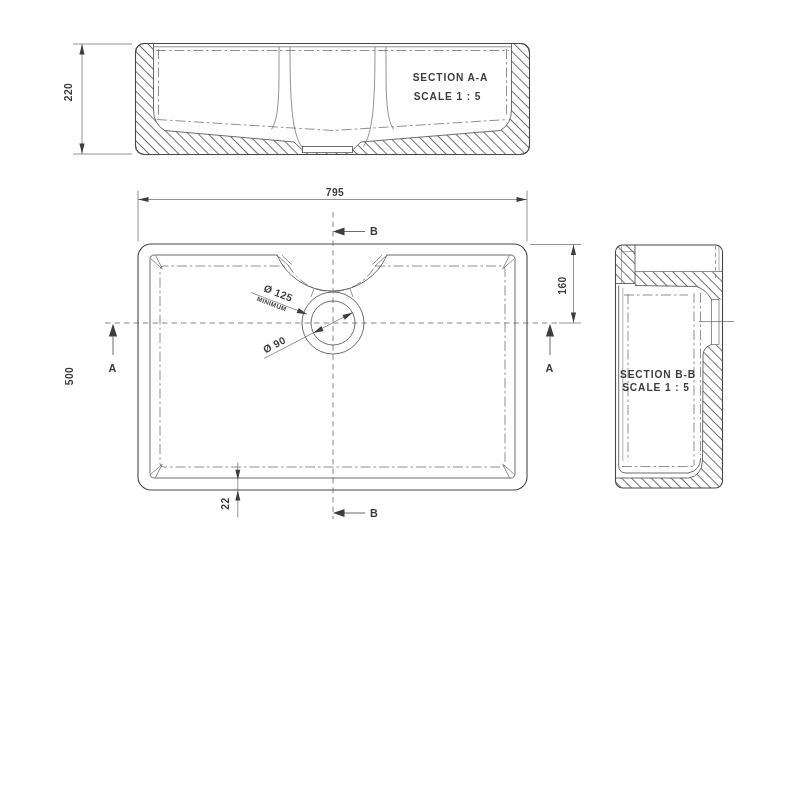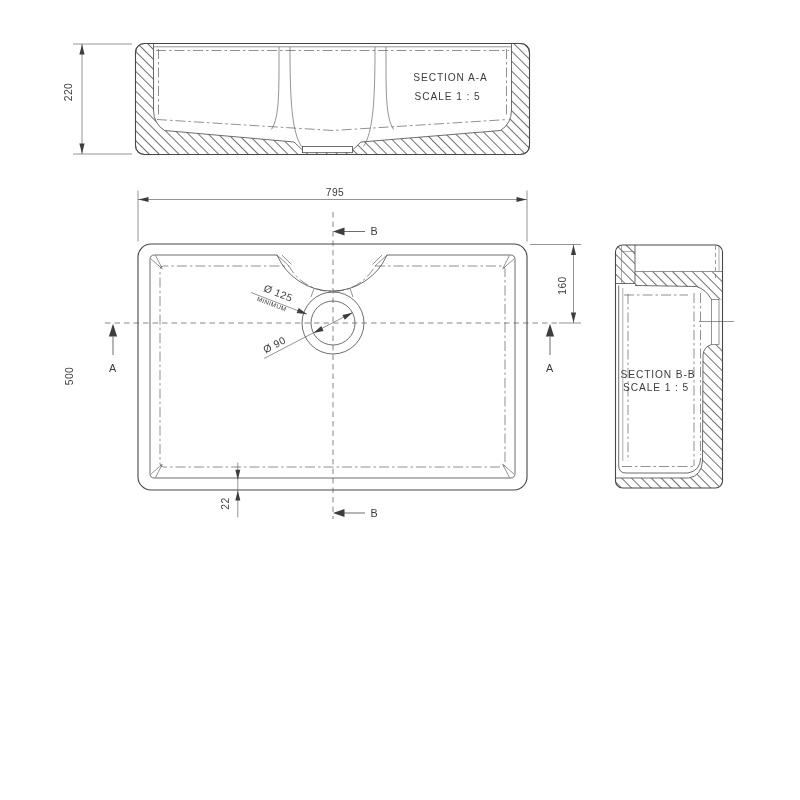--- a/index.html
+++ b/index.html
@@ -1,16 +1,16 @@
 <!DOCTYPE html>
 <html><head>
 <meta charset="utf-8">
 <style>
   html,body{margin:0;padding:0;background:#ffffff;}
-  .page{width:800px;height:652px;background:#ffffff;position:relative;overflow:hidden;}
+  .page{width:800px;height:652px;background:#ffffff;position:relative;overflow:hidden;font-weight:bold;}
   svg{display:block;}
   text{font-family:"Liberation Sans", sans-serif;fill:#3d3d3d;}
   .dimtxt{font-size:10.3px;letter-spacing:0.4px;}
   .sectxt{font-size:10.2px;letter-spacing:0.9px;}
   .mintxt{font-size:6.3px;letter-spacing:0.4px;}
   .lbltxt{font-size:10.8px;}
   .edge{stroke:#474747;stroke-width:1.1;fill:none;}
   .line{stroke:#474747;stroke-width:0.8;fill:none;}
   .thin{stroke:#5a5a5a;stroke-width:0.65;fill:none;}
   .lite{stroke:#6a6a6a;stroke-width:0.55;fill:none;}

